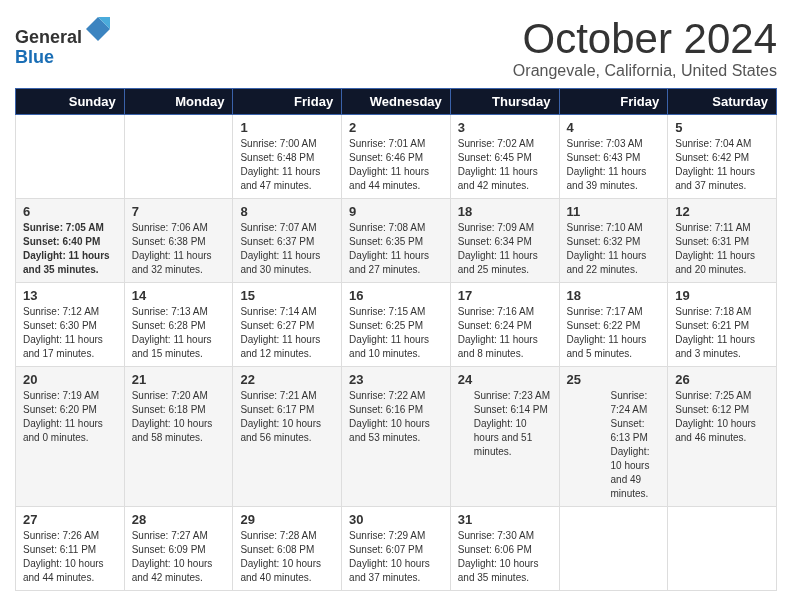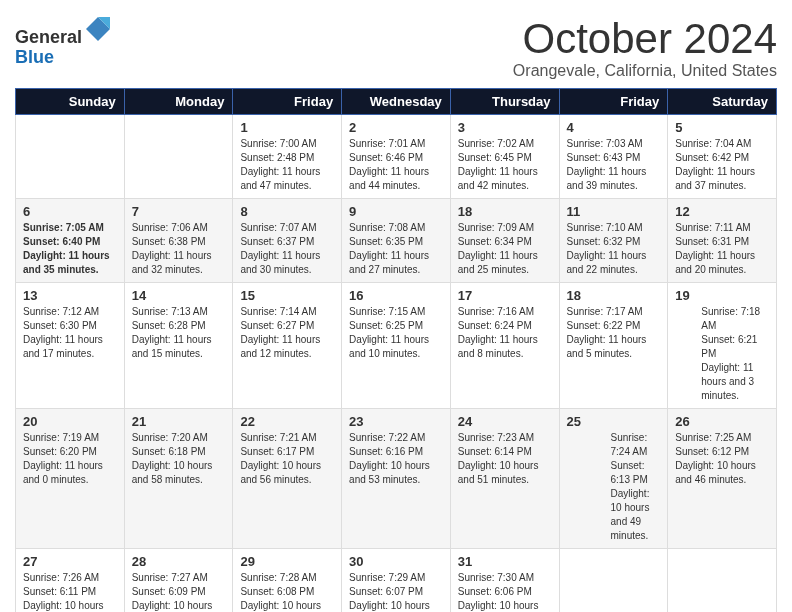--- a/index.html
+++ b/index.html
@@ -133,21 +133,21 @@
           <th>Saturday</th>
         </tr>
     </thead>
     <tbody id="calendar-body">
     <tr>
           <td class="empty-cell"></td>
           <td class="empty-cell"></td>
           <td>
             <span class="day-num">1</span>
             <div class="cell-content" style="white-space: pre-line;">Sunrise: 7:00 AM
-Sunset: 2:48 PM
+Sunset: 6:48 PM
 Daylight: 11 hours and 47 minutes.</div>
           </td>
           <td>
             <span class="day-num">2</span>
             <div class="cell-content" style="white-space: pre-line;">Sunrise: 7:01 AM
 Sunset: 6:46 PM
 Daylight: 11 hours and 44 minutes.</div>
           </td>
           <td>
             <span class="day-num">3</span>
@@ -244,21 +244,21 @@
 Daylight: 11 hours and 8 minutes.</div>
           </td>
           <td>
             <span class="day-num">18</span>
             <div class="cell-content" style="white-space: pre-line;">Sunrise: 7:17 AM
 Sunset: 6:22 PM
 Daylight: 11 hours and 5 minutes.</div>
           </td>
           <td>
             <span class="day-num">19</span>
-            <div class="cell-content" style="white-space: pre-line; margin-left: 26px;">Sunrise: 7:18 AM
+            <div class="cell-content" style="white-space: pre-line;">Sunrise: 7:18 AM
 Sunset: 6:21 PM
 Daylight: 11 hours and 3 minutes.</div>
           </td>
         </tr>
         <tr>
           <td>
             <span class="day-num">20</span>
             <div class="cell-content" style="white-space: pre-line;">Sunrise: 7:19 AM
 Sunset: 6:20 PM
 Daylight: 11 hours and 0 minutes.</div>
@@ -276,21 +276,21 @@
 Daylight: 10 hours and 56 minutes.</div>
           </td>
           <td>
             <span class="day-num">23</span>
             <div class="cell-content" style="white-space: pre-line;">Sunrise: 7:22 AM
 Sunset: 6:16 PM
 Daylight: 10 hours and 53 minutes.</div>
           </td>
           <td>
             <span class="day-num">24</span>
-            <div class="cell-content" style="white-space: pre-line;">Sunrise: 7:23 AM
+            <div class="cell-content" style="white-space: pre-line; margin-left: 16px;">Sunrise: 7:23 AM
 Sunset: 6:14 PM
 Daylight: 10 hours and 51 minutes.</div>
           </td>
           <td>
             <span class="day-num">25</span>
             <div class="cell-content" style="white-space: pre-line; margin-left: 44px;">Sunrise: 7:24 AM
 Sunset: 6:13 PM
 Daylight: 10 hours and 49 minutes.</div>
           </td>
           <td>

